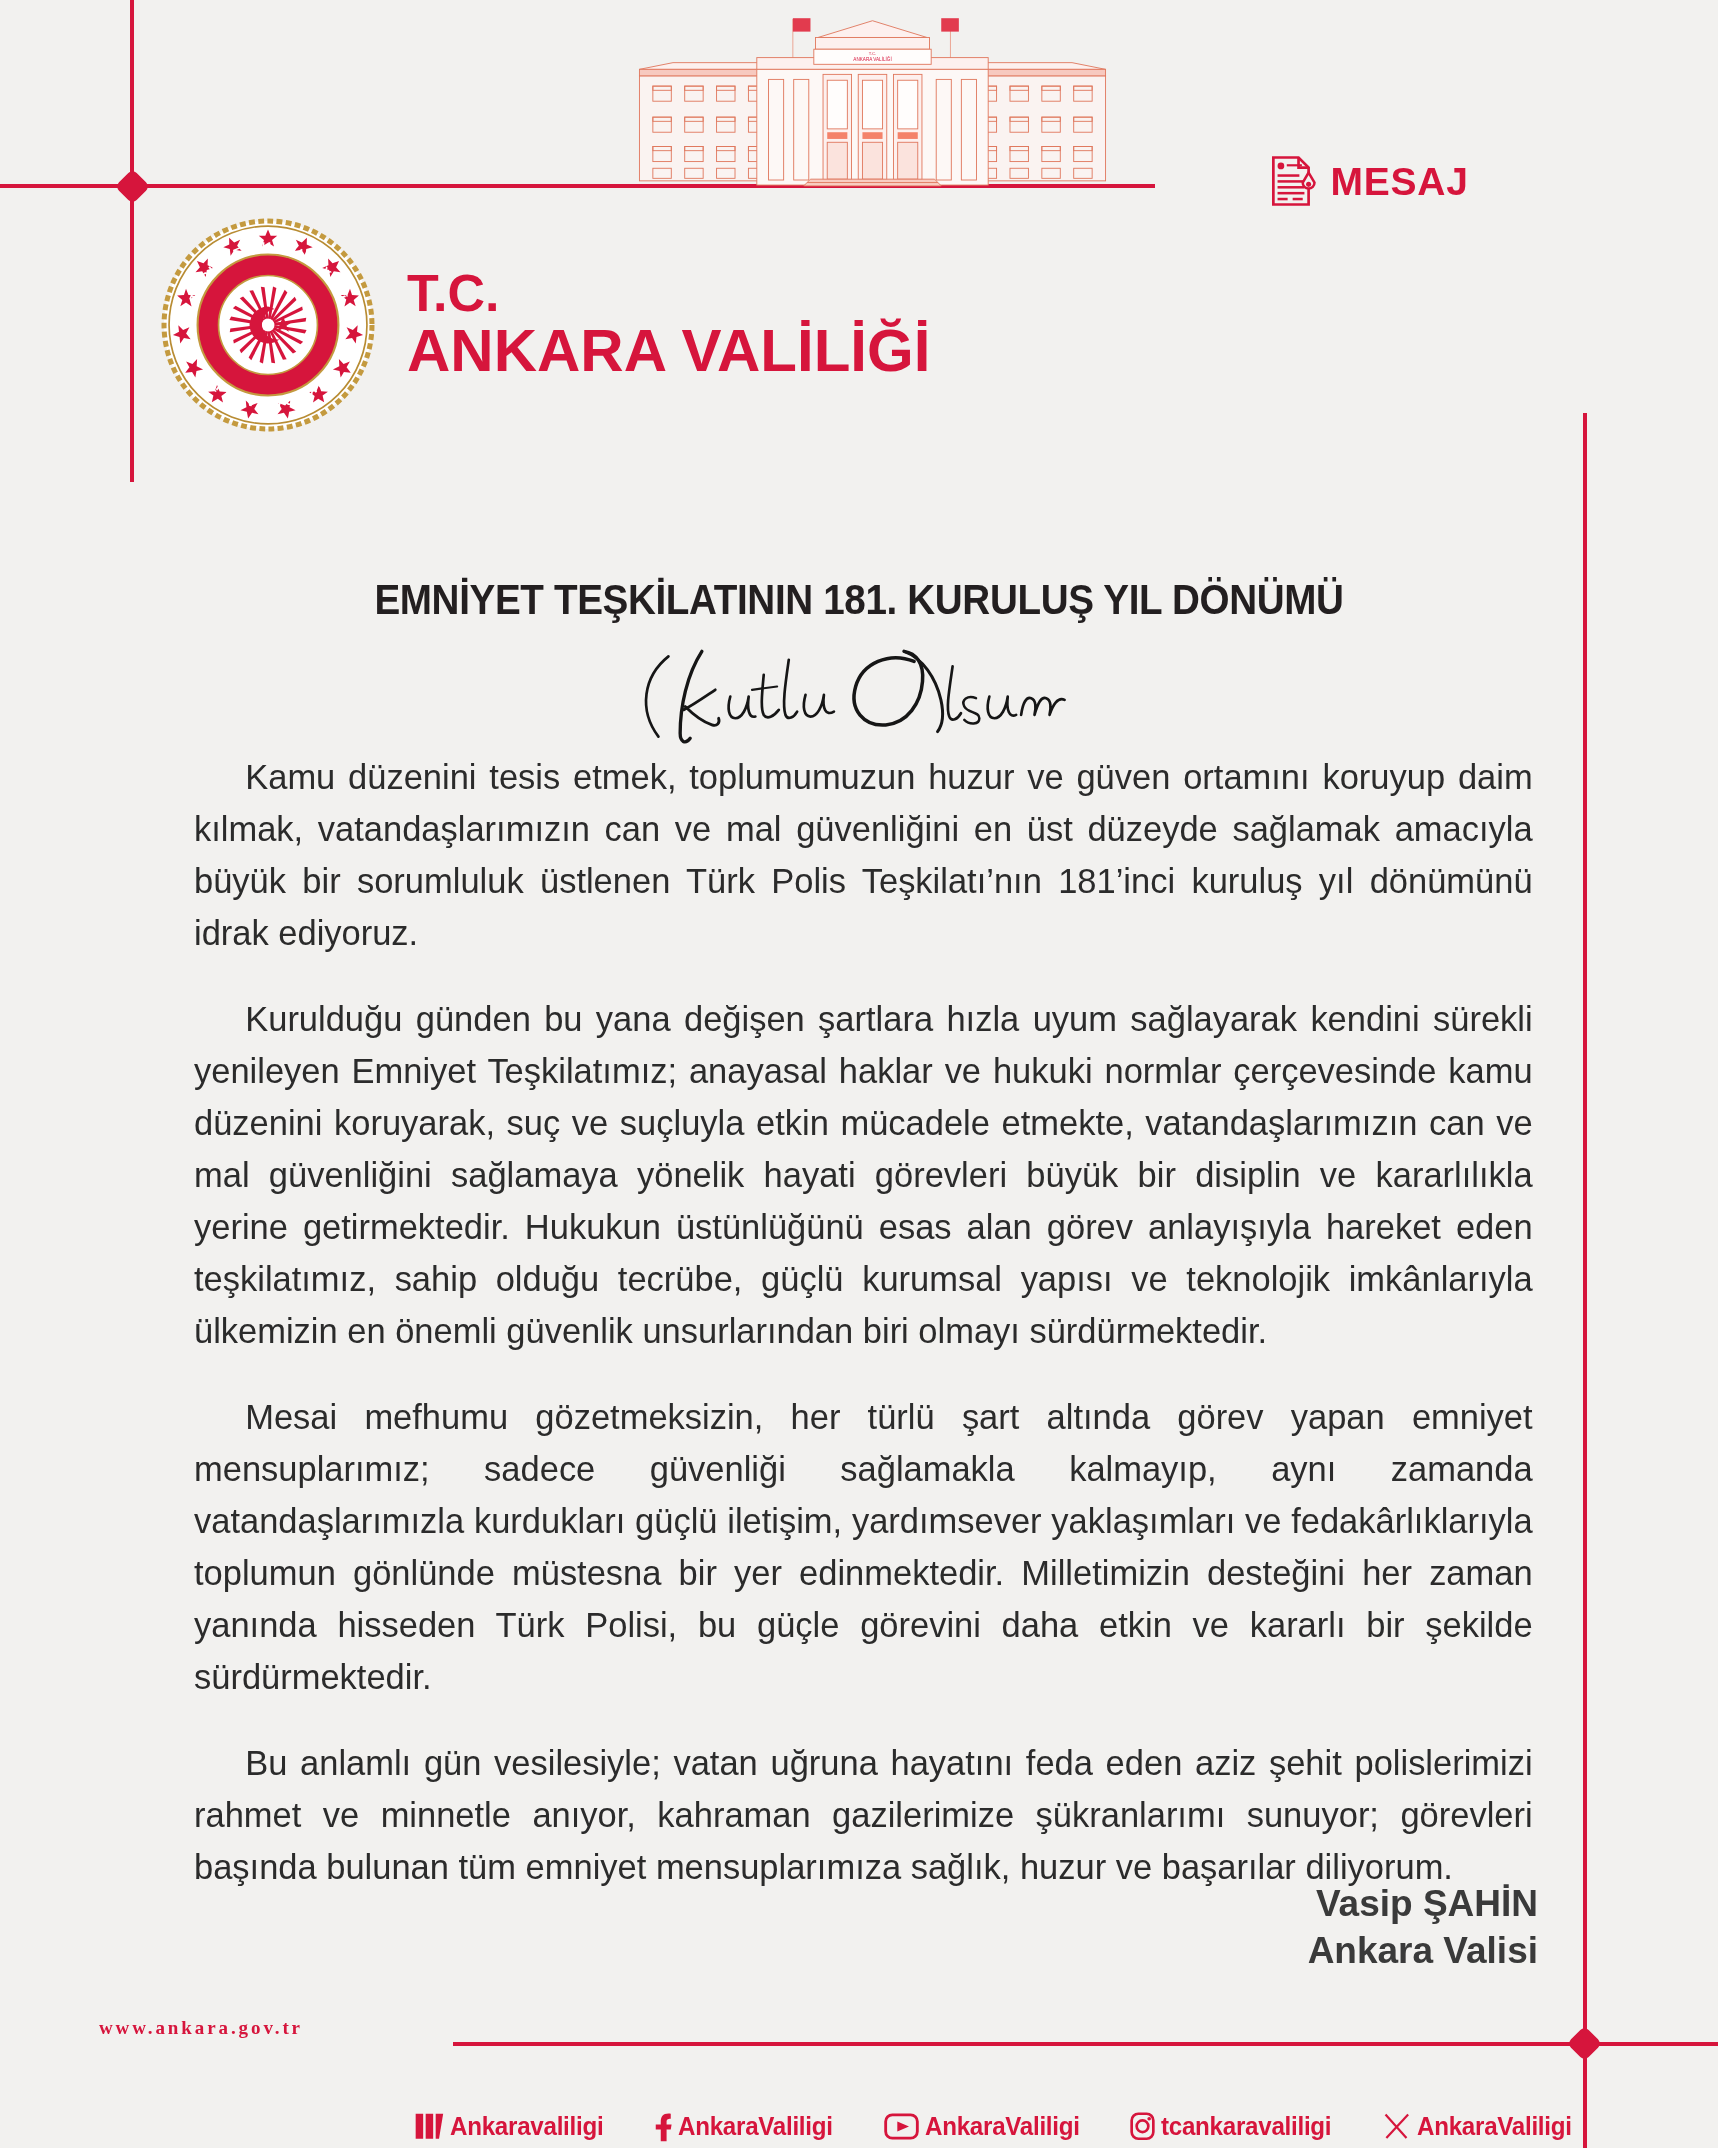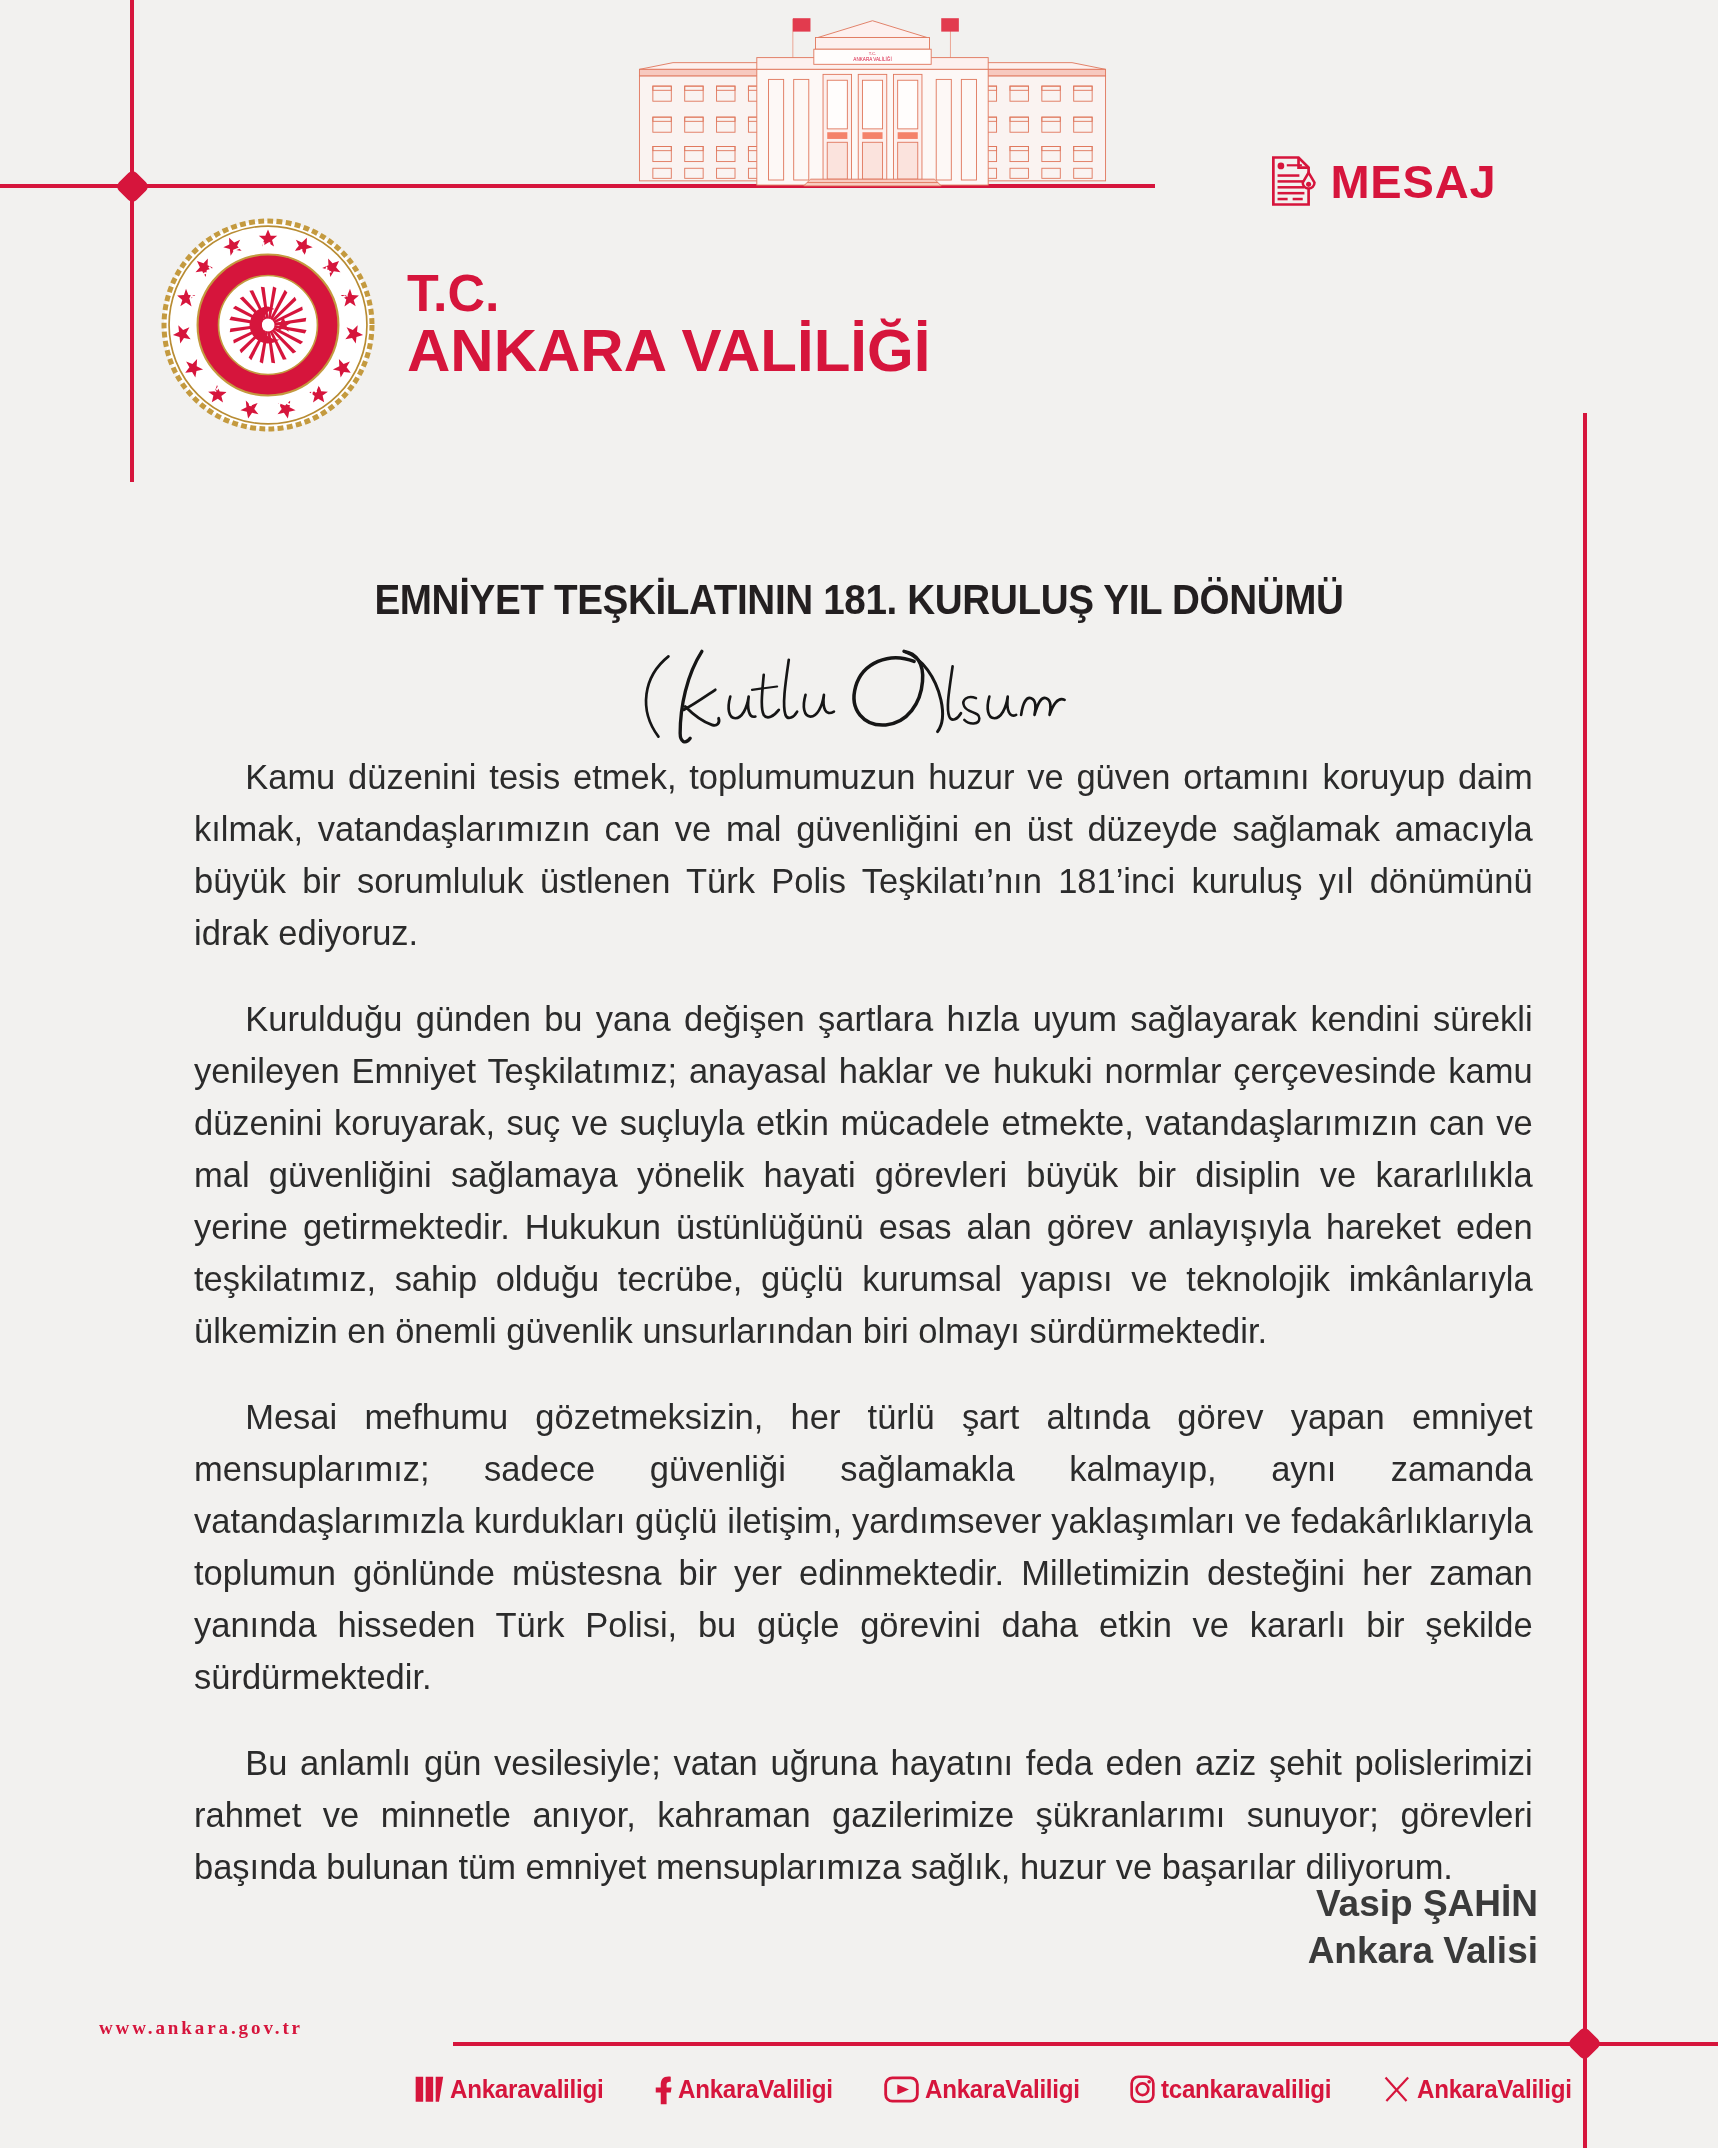--- a/index.html
+++ b/index.html
@@ -64,21 +64,21 @@
   
   .mesaj {
     position: absolute;
     left: 1270px; top: 154px;
     display: flex;
     align-items: center;
     gap: 13.4px;
   }
   .mesaj-icon { width: 47px; height: 54px; display:block; }
   .mesaj-label {
-    font-size: 47px;
+    font-size: 39px;
     font-weight: 700;
     color: #d6153c;
     letter-spacing: 0.8px;
     line-height: 1;
     font-family: "Liberation Sans", sans-serif;
   }
 
   
   .emblem {
     position: absolute;
@@ -172,20 +172,21 @@
     width: 1108px;
     display: flex;
     align-items: center;
     justify-content: center;
     gap: 39px;
   }
   .social {
     display: flex;
     align-items: center;
     gap: 5.9px;
+    margin-top: 37px;
   }
   .social-handle {
     font-size: 26px;
     font-weight: 800;
     color: #d6153c;
     letter-spacing: -0.3px;
     font-family: "Liberation Sans", sans-serif;
     transform: scaleX(0.93);
     transform-origin: left center;
     white-space: nowrap;

